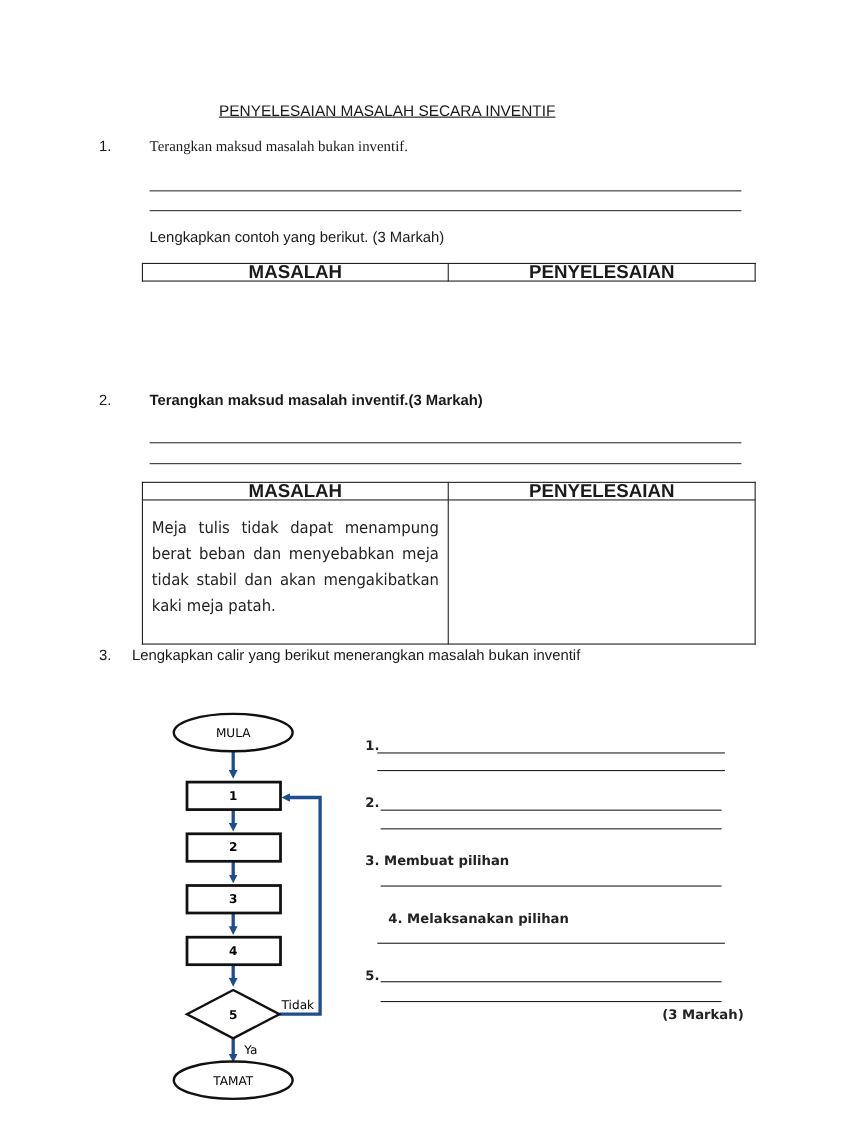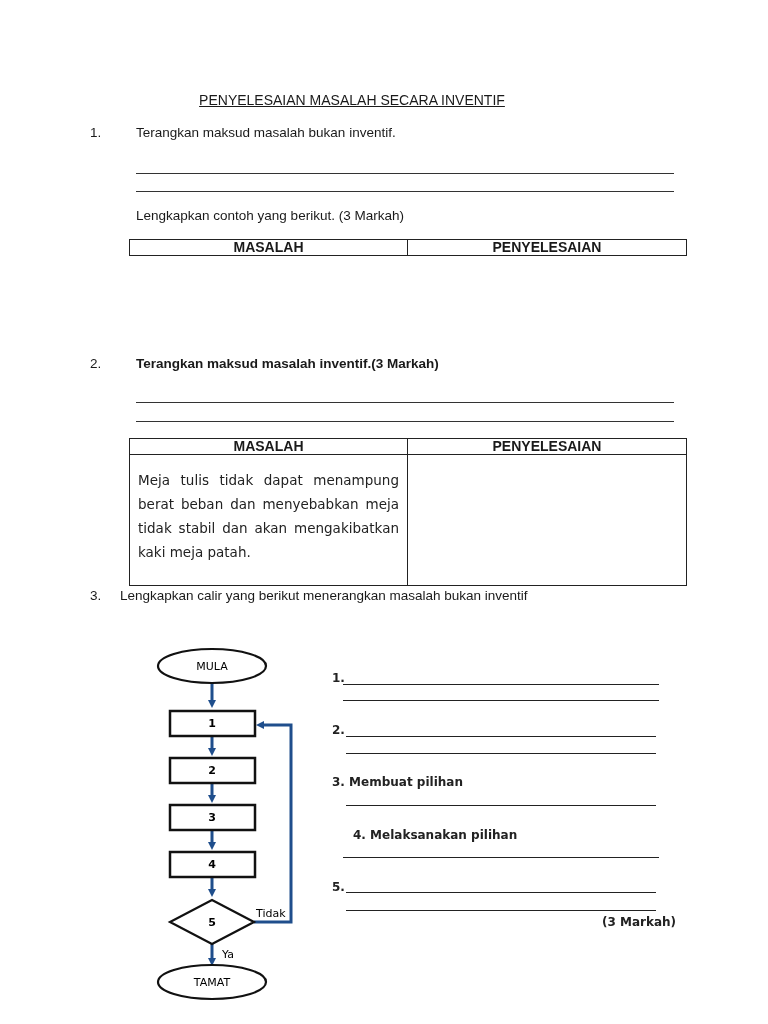--- a/index.html
+++ b/index.html
@@ -6,36 +6,36 @@
   body { width: 768px; height: 1024px; position: relative; overflow: hidden;
          font-family: "Liberation Sans", sans-serif; color: #1a1a1a; }
   .abs { position: absolute; }
   .title { left: 0; width: 704px; top: 92px; text-align: center; font-size: 14px;
            text-decoration: underline; }
   .qnum { font-size: 13.5px; }
   .qtext { font-size: 13.5px; }
   .line { height: 0; border-top: 1px solid #333; }
   table.grid { position: absolute; border-collapse: collapse; table-layout: fixed; }
   table.grid th, table.grid td { border: 1px solid #222; padding: 0; }
-  table.grid th { font-size: 14px; font-weight: bold; height: 15px; line-height: 15px; text-align: center; }
+  table.grid th { font-size: 17px; font-weight: bold; height: 15px; line-height: 15px; text-align: center; }
   table.grid td { vertical-align: top; }
   .handwrite { font-family: "DejaVu Sans", sans-serif; font-size: 13.5px; line-height: 22px;
                text-align: justify; text-align-last: left; padding: 10px 8px 0 8px;
                transform: scaleY(1.08); transform-origin: top left; color: #222; }
   .flow-label { font-family: "DejaVu Sans", sans-serif; font-size: 11px; }
   .ans-line { position: absolute; height: 0; border-top: 1px solid #222; }
   .ans-text { position: absolute; font-family: "DejaVu Sans", sans-serif; font-size: 12px; font-weight: bold; color: #222; }
 </style>
 </head>
 <body>
 
 <div class="abs title">PENYELESAIAN MASALAH SECARA INVENTIF</div>
 
 <div class="abs qnum" style="left:90px; top:125px;">1.</div>
-<div class="abs qtext" style="left:136px; top:125px;">Terangkan maksud masalah bukan inventif.</div>
+<div class="abs qtext" style="left:136px; top:125px;font-family:Liberation Serif, serif;">Terangkan maksud masalah bukan inventif.</div>
 <div class="abs line" style="left:136px; width:538px; top:173px;"></div>
 <div class="abs line" style="left:136px; width:538px; top:191px;"></div>
 <div class="abs qtext" style="left:136px; top:208px;">Lengkapkan contoh yang berikut. (3 Markah)</div>
 
 <table class="grid" style="left:129px; top:239px; width:557px;">
   <colgroup>
       <col style="width:278px">
       <col style="width:279px">
     </colgroup>
   <tbody>

